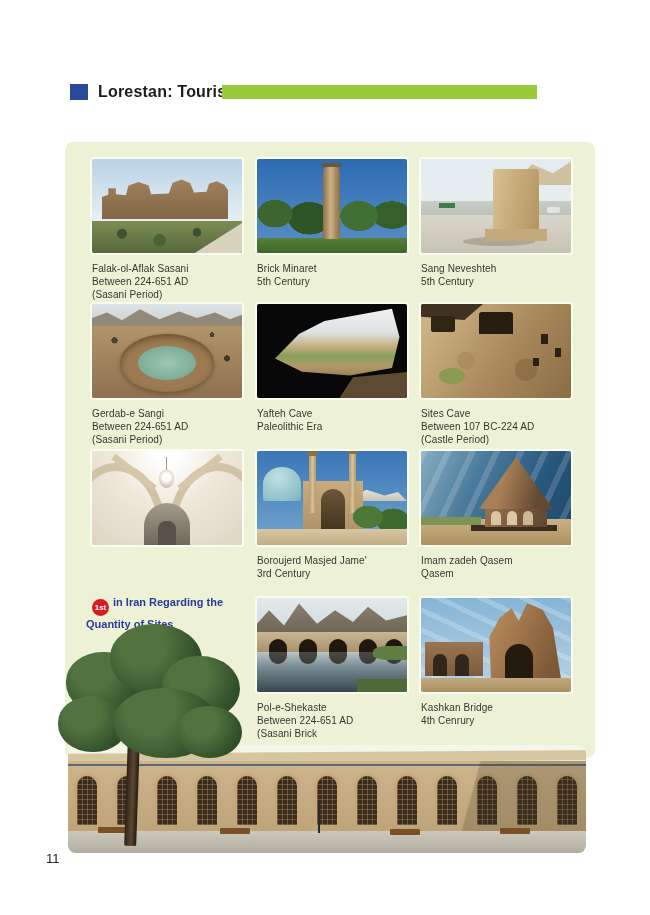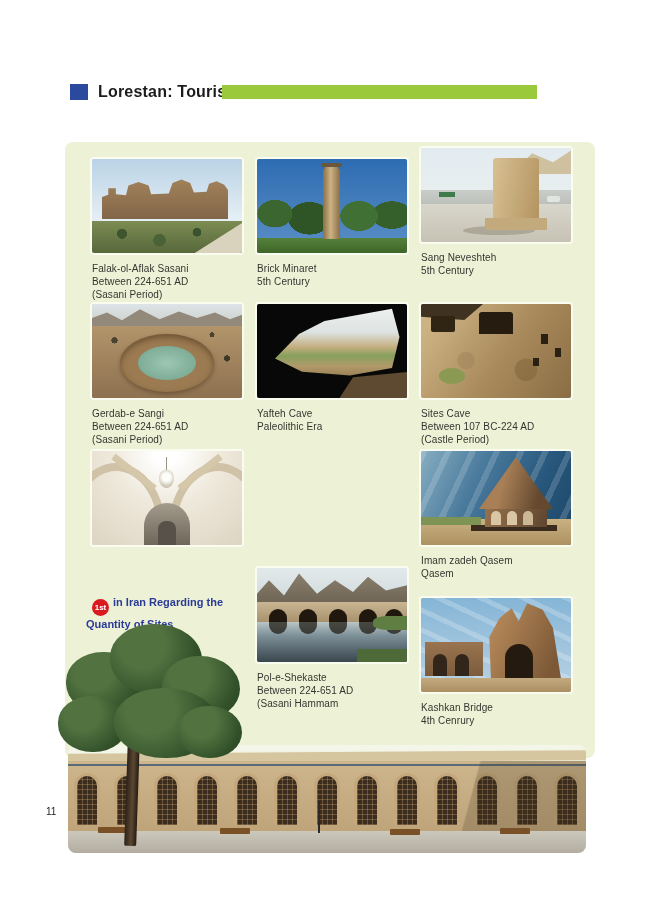--- a/index.html
+++ b/index.html
@@ -9,38 +9,38 @@
   
   .hdr-square{position:absolute;left:70px;top:84px;width:18px;height:16px;background:#2b4a9e;}
   .hdr-title{position:absolute;left:98px;top:83px;font-size:16px;font-weight:bold;color:#1c1c1c;letter-spacing:.2px;}
   .hdr-bar{position:absolute;left:222px;top:85px;width:315px;height:14px;background:#9aca3c;}
 
   
   .panel{position:absolute;left:65px;top:142px;width:530px;height:616px;background:#edf2d7;border-radius:8px;}
 
   
   .card{position:absolute;width:150px;}
-  .c1{left:92px;top:159px}.c2{left:257px;top:159px}.c3{left:421px;top:148px}
+  .c1{left:92px;top:159px}.c2{left:257px;top:159px}.c3{left:421px;top:159px}
   .c4{left:92px;top:304px}.c5{left:257px;top:304px}.c6{left:421px;top:304px}
   .c7{left:92px;top:451px}.c8{left:257px;top:451px}.c9{left:421px;top:451px}
-  .c10{left:257px;top:568px}.c11{left:421px;top:598px}
+  .c10{left:257px;top:598px}.c11{left:421px;top:598px}
   .photo{position:relative;width:150px;height:94px;overflow:hidden;border-radius:2px;
          box-shadow:0 0 0 2px rgba(252,254,244,.85);background:#ccc;}
   .photo div{position:absolute;}
   .caption{margin-top:9px;font-size:10px;line-height:13px;color:#35352f;letter-spacing:.1px;}
   .caption span{display:block;}
 
   
   .note{position:absolute;left:86px;top:594px;width:185px;color:#2b3a96;font-weight:bold;
         font-size:11px;line-height:16px;}
   .note .badge{display:inline-block;width:17px;height:17px;border-radius:50%;background:#da1a21;
         color:#fff;font-size:8px;line-height:17px;text-align:center;margin:0 4px 0 6px;vertical-align:-4px;}
 
   
-  .pagenum{position:absolute;left:46px;top:806px;font-size:10px;color:#222;}
+  .pagenum{position:absolute;left:46px;top:851px;font-size:13px;color:#222;}
 
   
   .p1-sky{inset:0;background:linear-gradient(#bad3e6,#e9f1f6 70%,#f4f6f2);}
   .p1-castle{left:10px;top:16px;width:126px;height:44px;background:linear-gradient(#a5845c,#826648);
     clip-path:polygon(0 100%,0 50%,5% 45%,5% 30%,11% 30%,11% 44%,19% 46%,21% 24%,29% 16%,37% 24%,39% 44%,53% 42%,56% 18%,63% 10%,70% 18%,73% 40%,83% 38%,85% 20%,91% 14%,97% 22%,100% 34%,100% 100%);}
   .p1-green{left:0;bottom:0;width:100%;height:32px;
     background-image:radial-gradient(circle 8px at 20% 40%,#3e5530 0 60%,transparent 65%),
       radial-gradient(circle 10px at 45% 60%,#4a6238 0 60%,transparent 65%),
       radial-gradient(circle 7px at 70% 35%,#3a5230 0 60%,transparent 65%),
       linear-gradient(#7c8c52,#57683c);}
@@ -321,20 +321,38 @@
       <div class="p7-ribR"></div>
       <div class="p7-rib1"></div>
       <div class="p7-rib2"></div>
       <div class="p7-arch"></div>
       <div class="p7-door"></div>
       <div class="p7-chain"></div>
       <div class="p7-chand"></div>
     </div>
   </div>
 
+  <div class="card c8">
+    <div class="photo">
+      <div class="p8-sky"></div>
+      <div class="p8-mtn"></div>
+      <div class="p8-dome"></div>
+      <div class="p8-iwan"></div>
+      <div class="p8-iwanarch"></div>
+      <div class="p8-min1"></div>
+      <div class="p8-min2"></div>
+      <div class="p8-green"></div>
+      <div class="p8-fore"></div>
+    </div>
+    <div class="caption">
+      <span>Boroujerd Masjed Jame'</span>
+      <span>3rd Century</span>
+      <span></span>
+    </div>
+  </div>
 
   <div class="card c9">
     <div class="photo">
       <div class="p9-sky"></div>
       <div class="p9-ground"></div>
       <div class="p9-field"></div>
       <div class="p9-shadow"></div>
       <div class="p9-base"></div>
       <div class="p9-a1"></div>
       <div class="p9-a2"></div>
@@ -370,21 +388,21 @@
       <div class="p10-r2"></div>
       <div class="p10-r3"></div>
       <div class="p10-r4"></div>
       <div class="p10-r5"></div>
       <div class="p10-bank"></div>
       <div class="p10-grass"></div>
     </div>
     <div class="caption">
       <span>Pol-e-Shekaste</span>
       <span>Between 224-651 AD</span>
-      <span>(Sasani Hammam</span>
+      <span>(Sasani Brick</span>
     </div>
   </div>
 
   <div class="card c11">
     <div class="photo">
       <div class="p11-sky"></div>
       <div class="p11-wall"></div>
       <div class="p11-wa1"></div>
       <div class="p11-wa2"></div>
       <div class="p11-pier"></div>

